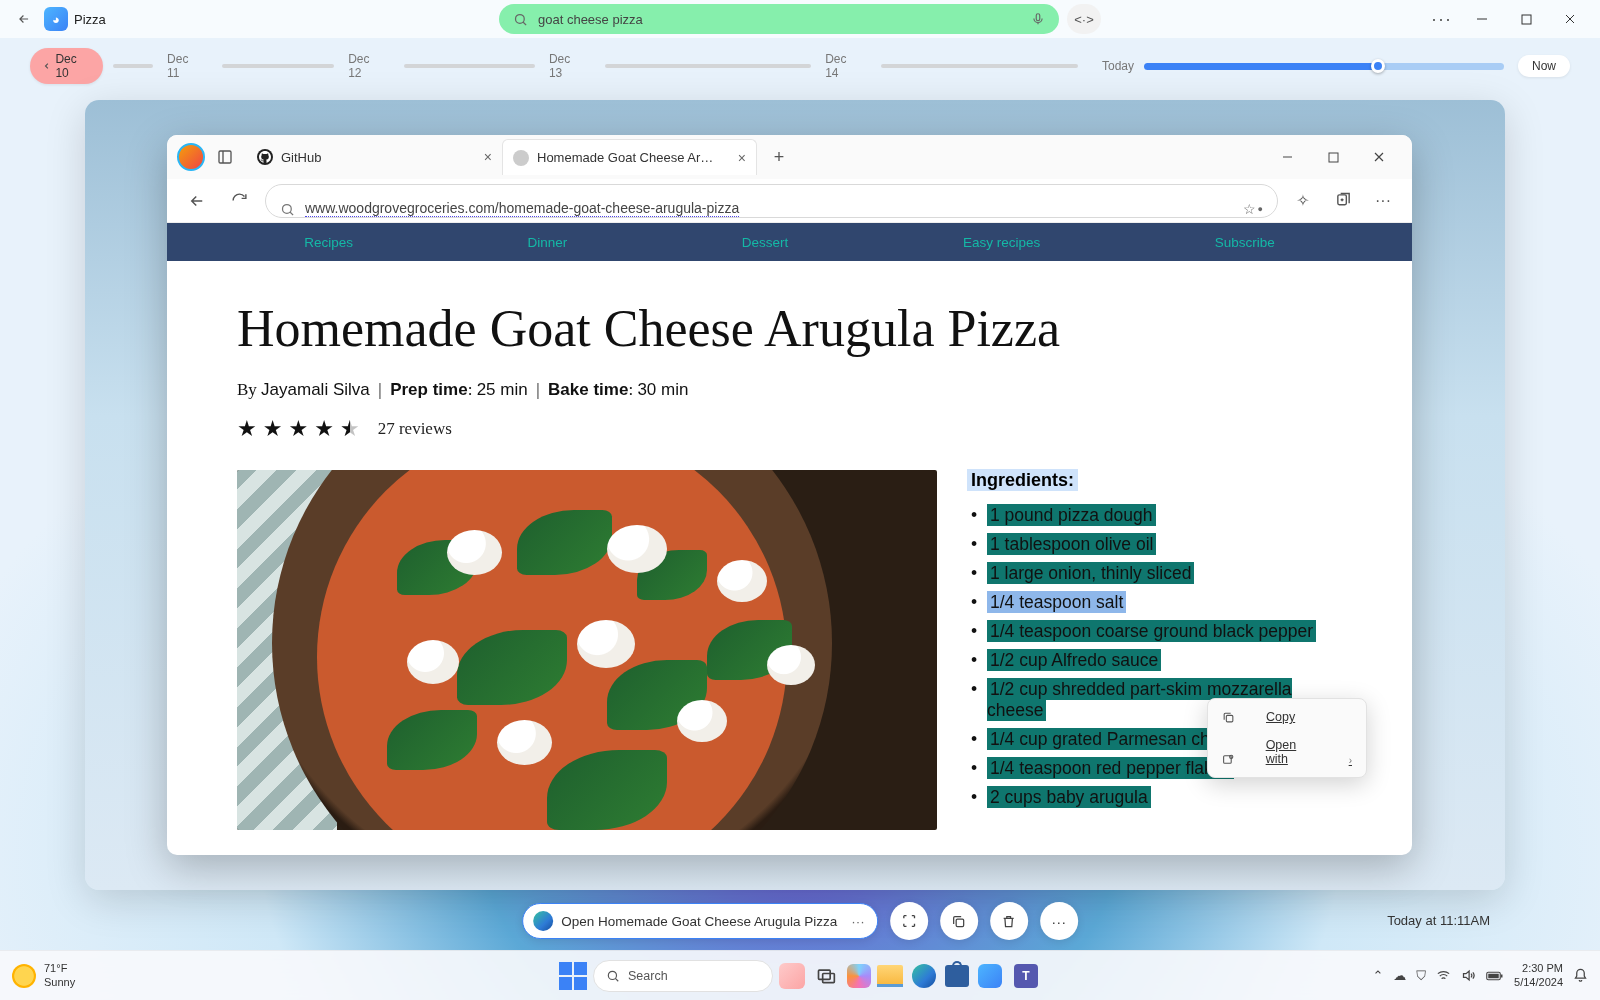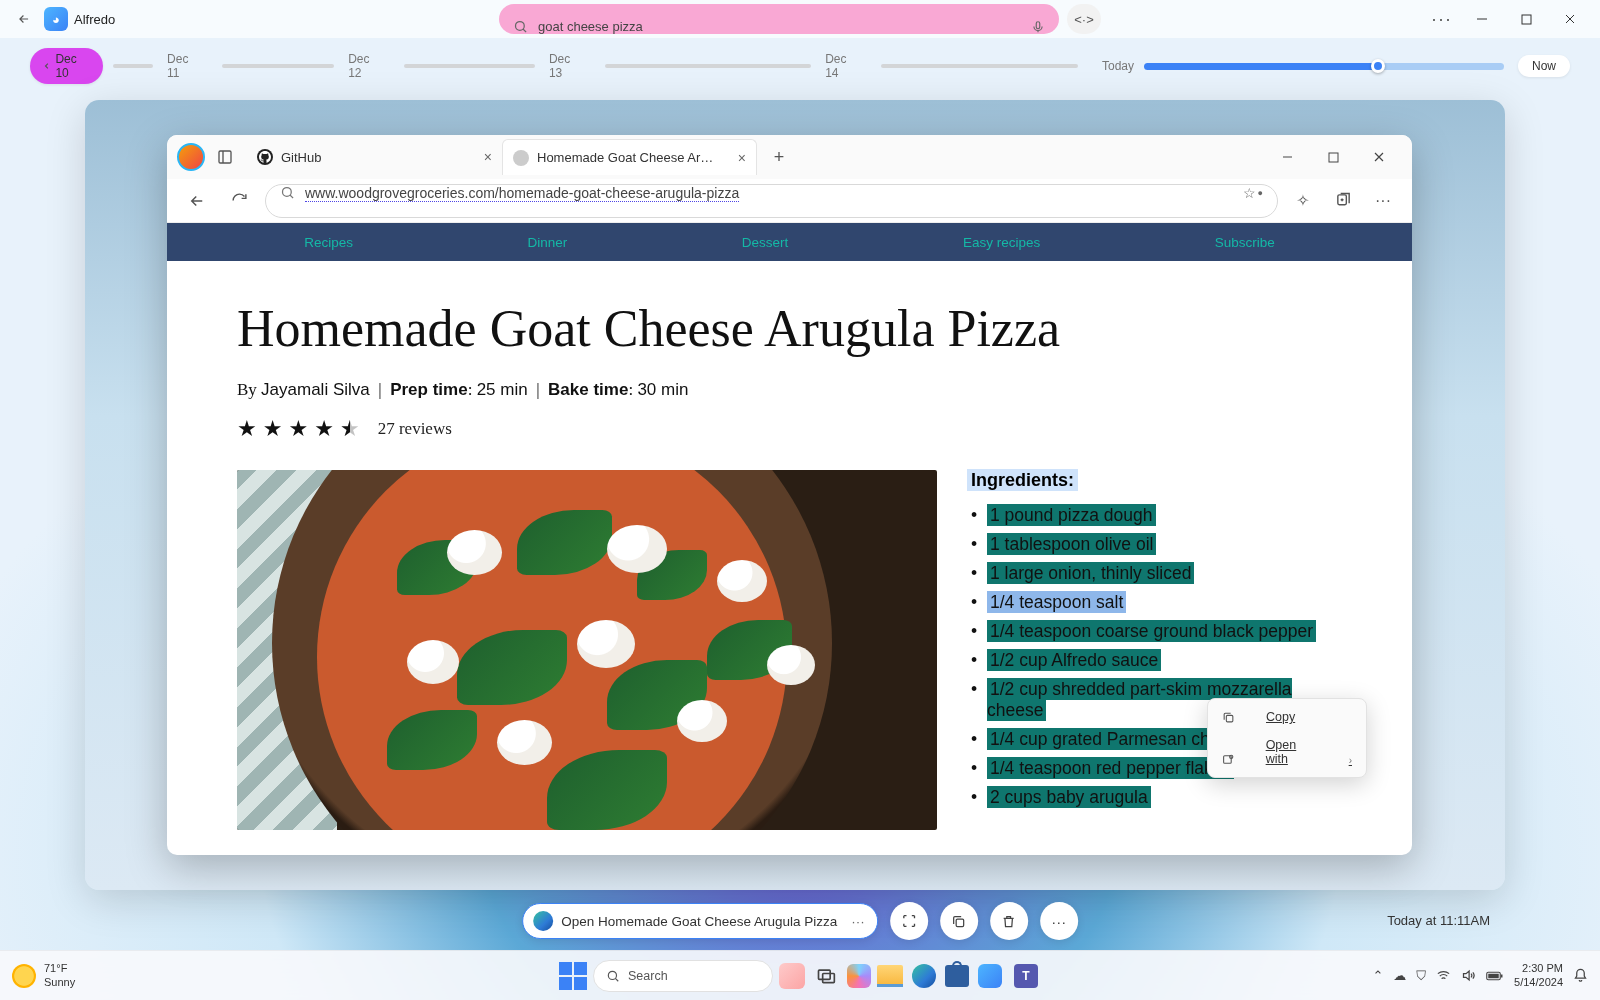--- a/index.html
+++ b/index.html
@@ -12,31 +12,31 @@
 
 .recall-bar {
   position: absolute; top: 0; left: 0; right: 0; height: 38px;
   display: flex; align-items: center; padding: 0 10px;
   background: rgba(255,255,255,0.65);
 }
 .recall-bar .back { width: 28px; height: 28px; display:flex; align-items:center; justify-content:center; border-radius:4px; font-size:14px; color:#555;}
 .recall-bar .app-icon { width: 24px; height: 24px; border-radius:6px; background: linear-gradient(135deg,#4db5ff,#3b82f6); margin: 0 6px; display:flex; align-items:center; justify-content:center; color:#fff; font-size:13px;}
 .recall-bar .app-title { font-size: 13px; color:#222; }
 .recall-search-wrap { position:absolute; left:50%; transform:translateX(-50%); display:flex; align-items:center; gap:8px;}
-.recall-search { width: 560px; height: 30px; background:#f9a8d4; border-radius:16px; display:flex; align-items:flex-end; padding:0 14px; gap:10px; font-size:13px; color:#555;}
+.recall-search { width: 560px; height: 30px; background:#86efac; border-radius:16px; display:flex; align-items:center; padding:0 14px; gap:10px; font-size:13px; color:#555;}
 .recall-search .q { flex:1; color:#444; }
 .recall-search .mic { color:#666; }
 .code-btn { width:34px; height:30px; border-radius:16px; background:#f2f2f2; display:flex; align-items:center; justify-content:center; font-size:13px; color:#555;}
 .win-controls { margin-left:auto; display:flex; gap:4px; align-items:center;}
 .win-controls .wbtn { width:40px; height:28px; display:flex; align-items:center; justify-content:center; color:#333; font-size:13px;}
 .dots { font-size:18px; letter-spacing:1px; color:#555; margin-right:6px;}
 
 
 .timeline { position:absolute; top:46px; left:0; right:0; height:40px; display:flex; align-items:center; padding:0 30px; gap:14px;}
-.tl-start { background:#d946ef; border-radius:18px; padding:4px 12px; font-size:12px; color:#333; display:flex; align-items:center; gap:4px; box-shadow:0 1px 3px rgba(0,0,0,0.08);}
+.tl-start { background:#fca5a5; border-radius:18px; padding:4px 12px; font-size:12px; color:#333; display:flex; align-items:center; gap:4px; box-shadow:0 1px 3px rgba(0,0,0,0.08);}
 .tl-seg { display:flex; align-items:center; gap:20px; }
 .tl-seg .lbl { font-size:12px; color:#777;}
 .tl-seg .bar { width:170px; height:4px; border-radius:3px; background:#d3d5d7;}
 .tl-today { display:flex; align-items:center; gap:10px; margin-left:10px;}
 .tl-today .lbl { font-size:12px; color:#777;}
 .tl-today .track { width:360px; height:7px; border-radius:4px; background:linear-gradient(to right,#3b82f6 0 65%, #a9cdf5 65% 100%); position:relative;}
 .tl-today .thumb { position:absolute; left:65%; top:50%; transform:translate(-50%,-50%); width:14px; height:14px; border-radius:50%; background:#3b82f6; border:3px solid #fff; box-shadow:0 1px 3px rgba(0,0,0,0.3);}
 .tl-now { background:#fff; border-radius:18px; padding:4px 14px; font-size:12px; color:#333; box-shadow:0 1px 3px rgba(0,0,0,0.08);}
 
 
@@ -58,21 +58,21 @@
 .tab.active { background:#fff; border:1px solid #e4e4e4; border-bottom:none; width:255px;}
 .tab .favicon { width:16px; height:16px; border-radius:50%; background:#ccc; display:flex; align-items:center; justify-content:center;}
 .tab .favgh { background:#222; color:#fff; font-size:10px;}
 .tab .close { margin-left:auto; color:#666; font-size:14px;}
 .tab-new { width:32px; height:32px; display:flex; align-items:center; justify-content:center; font-size:18px; color:#555; margin-left:6px;}
 .tab-wincontrols { margin-left:auto; display:flex;}
 .tab-wincontrols .wb { width:46px; height:36px; display:flex; align-items:center; justify-content:center; color:#444; font-size:12px;}
 
 .addr-bar { height:44px; display:flex; align-items:center; padding:0 14px; gap:10px; border-bottom:1px solid #eee;}
 .addr-bar .nav-ico { width:32px; height:32px; display:flex; align-items:center; justify-content:center; color:#555; font-size:16px;}
-.addr-input { flex:1; height:34px; border:1px solid #d9d9d9; border-radius:17px; display:flex; align-items:flex-start; padding:0 14px; gap:10px; font-size:14px;}
+.addr-input { flex:1; height:34px; border:1px solid #d9d9d9; border-radius:17px; display:flex; align-items:flex-end; padding:0 14px; gap:10px; font-size:14px;}
 .addr-input .url { color:#444; border-bottom:1px dotted #4f46e5;}
 .addr-input .fav-badge { margin-left:auto; display:flex; align-items:center; gap:2px; color:#666; font-size:14px;}
 .addr-right { display:flex; gap:10px;}
 .addr-right .ico { width:30px; height:30px; display:flex; align-items:center; justify-content:center; color:#555; font-size:16px;}
 
 .site-nav { height:38px; background:#30466e; display:flex; align-items:center; justify-content:space-around; padding:0 50px;}
 .site-nav span { color:#14b8a6; font-size:13.5px;}
 
 .page-body { padding:38px 70px 0 70px; position:relative; height:calc(100% - 44px - 44px - 38px); overflow:hidden;}
 .recipe-title { font-family:"Times New Roman", serif; font-size:52px; font-weight:400; color:#111; margin-bottom:22px;}
@@ -131,21 +131,21 @@
 </head>
 <body>
 
 <div class="recall-bar">
   <div class="back">
     <svg width="14" height="14" viewBox="0 0 24 24" fill="none" stroke="#555" stroke-width="2">
         <path d="M19 12H5M11 6l-6 6 6 6"></path>
       </svg>
   </div>
   <div class="app-icon">◕</div>
-  <div class="app-title">Alfredo</div>
+  <div class="app-title">Pizza</div>
 
   <div class="recall-search-wrap">
     <div class="recall-search">
       <svg width="15" height="15" viewBox="0 0 24 24" fill="none" stroke="#666" stroke-width="2">
           <circle cx="11" cy="11" r="7"></circle>
           <path d="M21 21l-5-5"></path>
         </svg>
       <span class="q">goat cheese pizza</span>
       <span class="mic">
         <svg width="14" height="14" viewBox="0 0 24 24" fill="none" stroke="#666" stroke-width="2">

